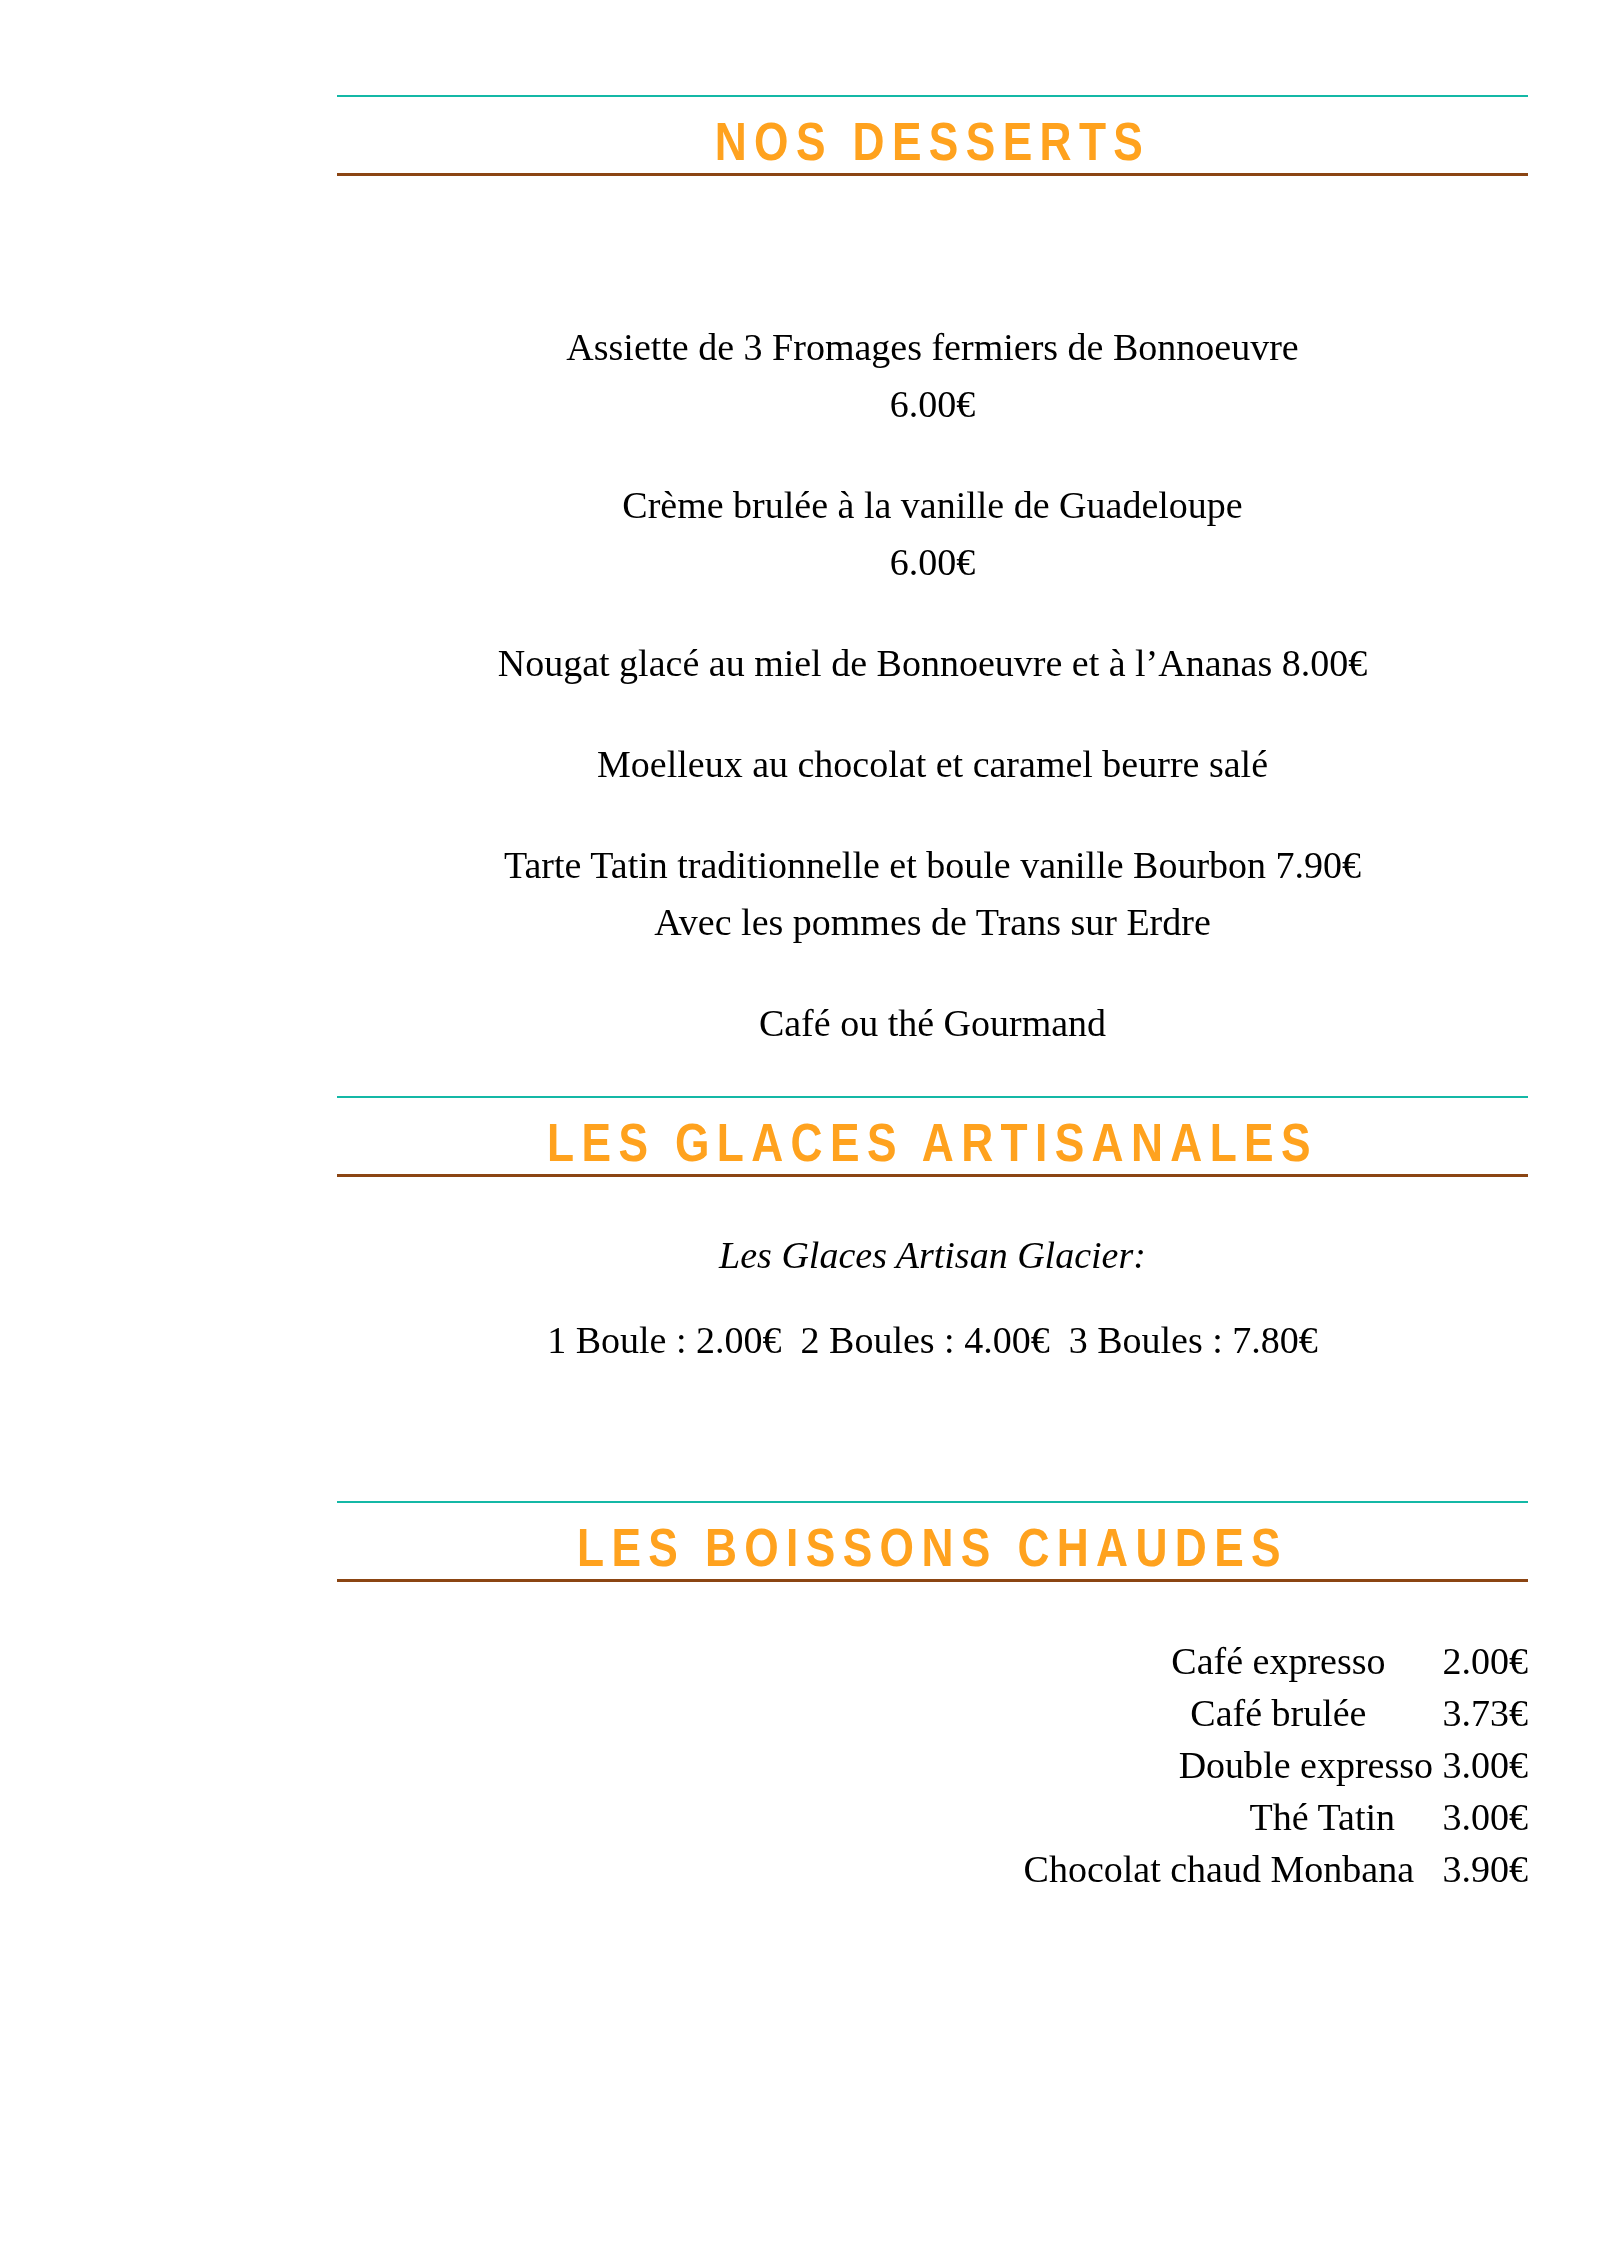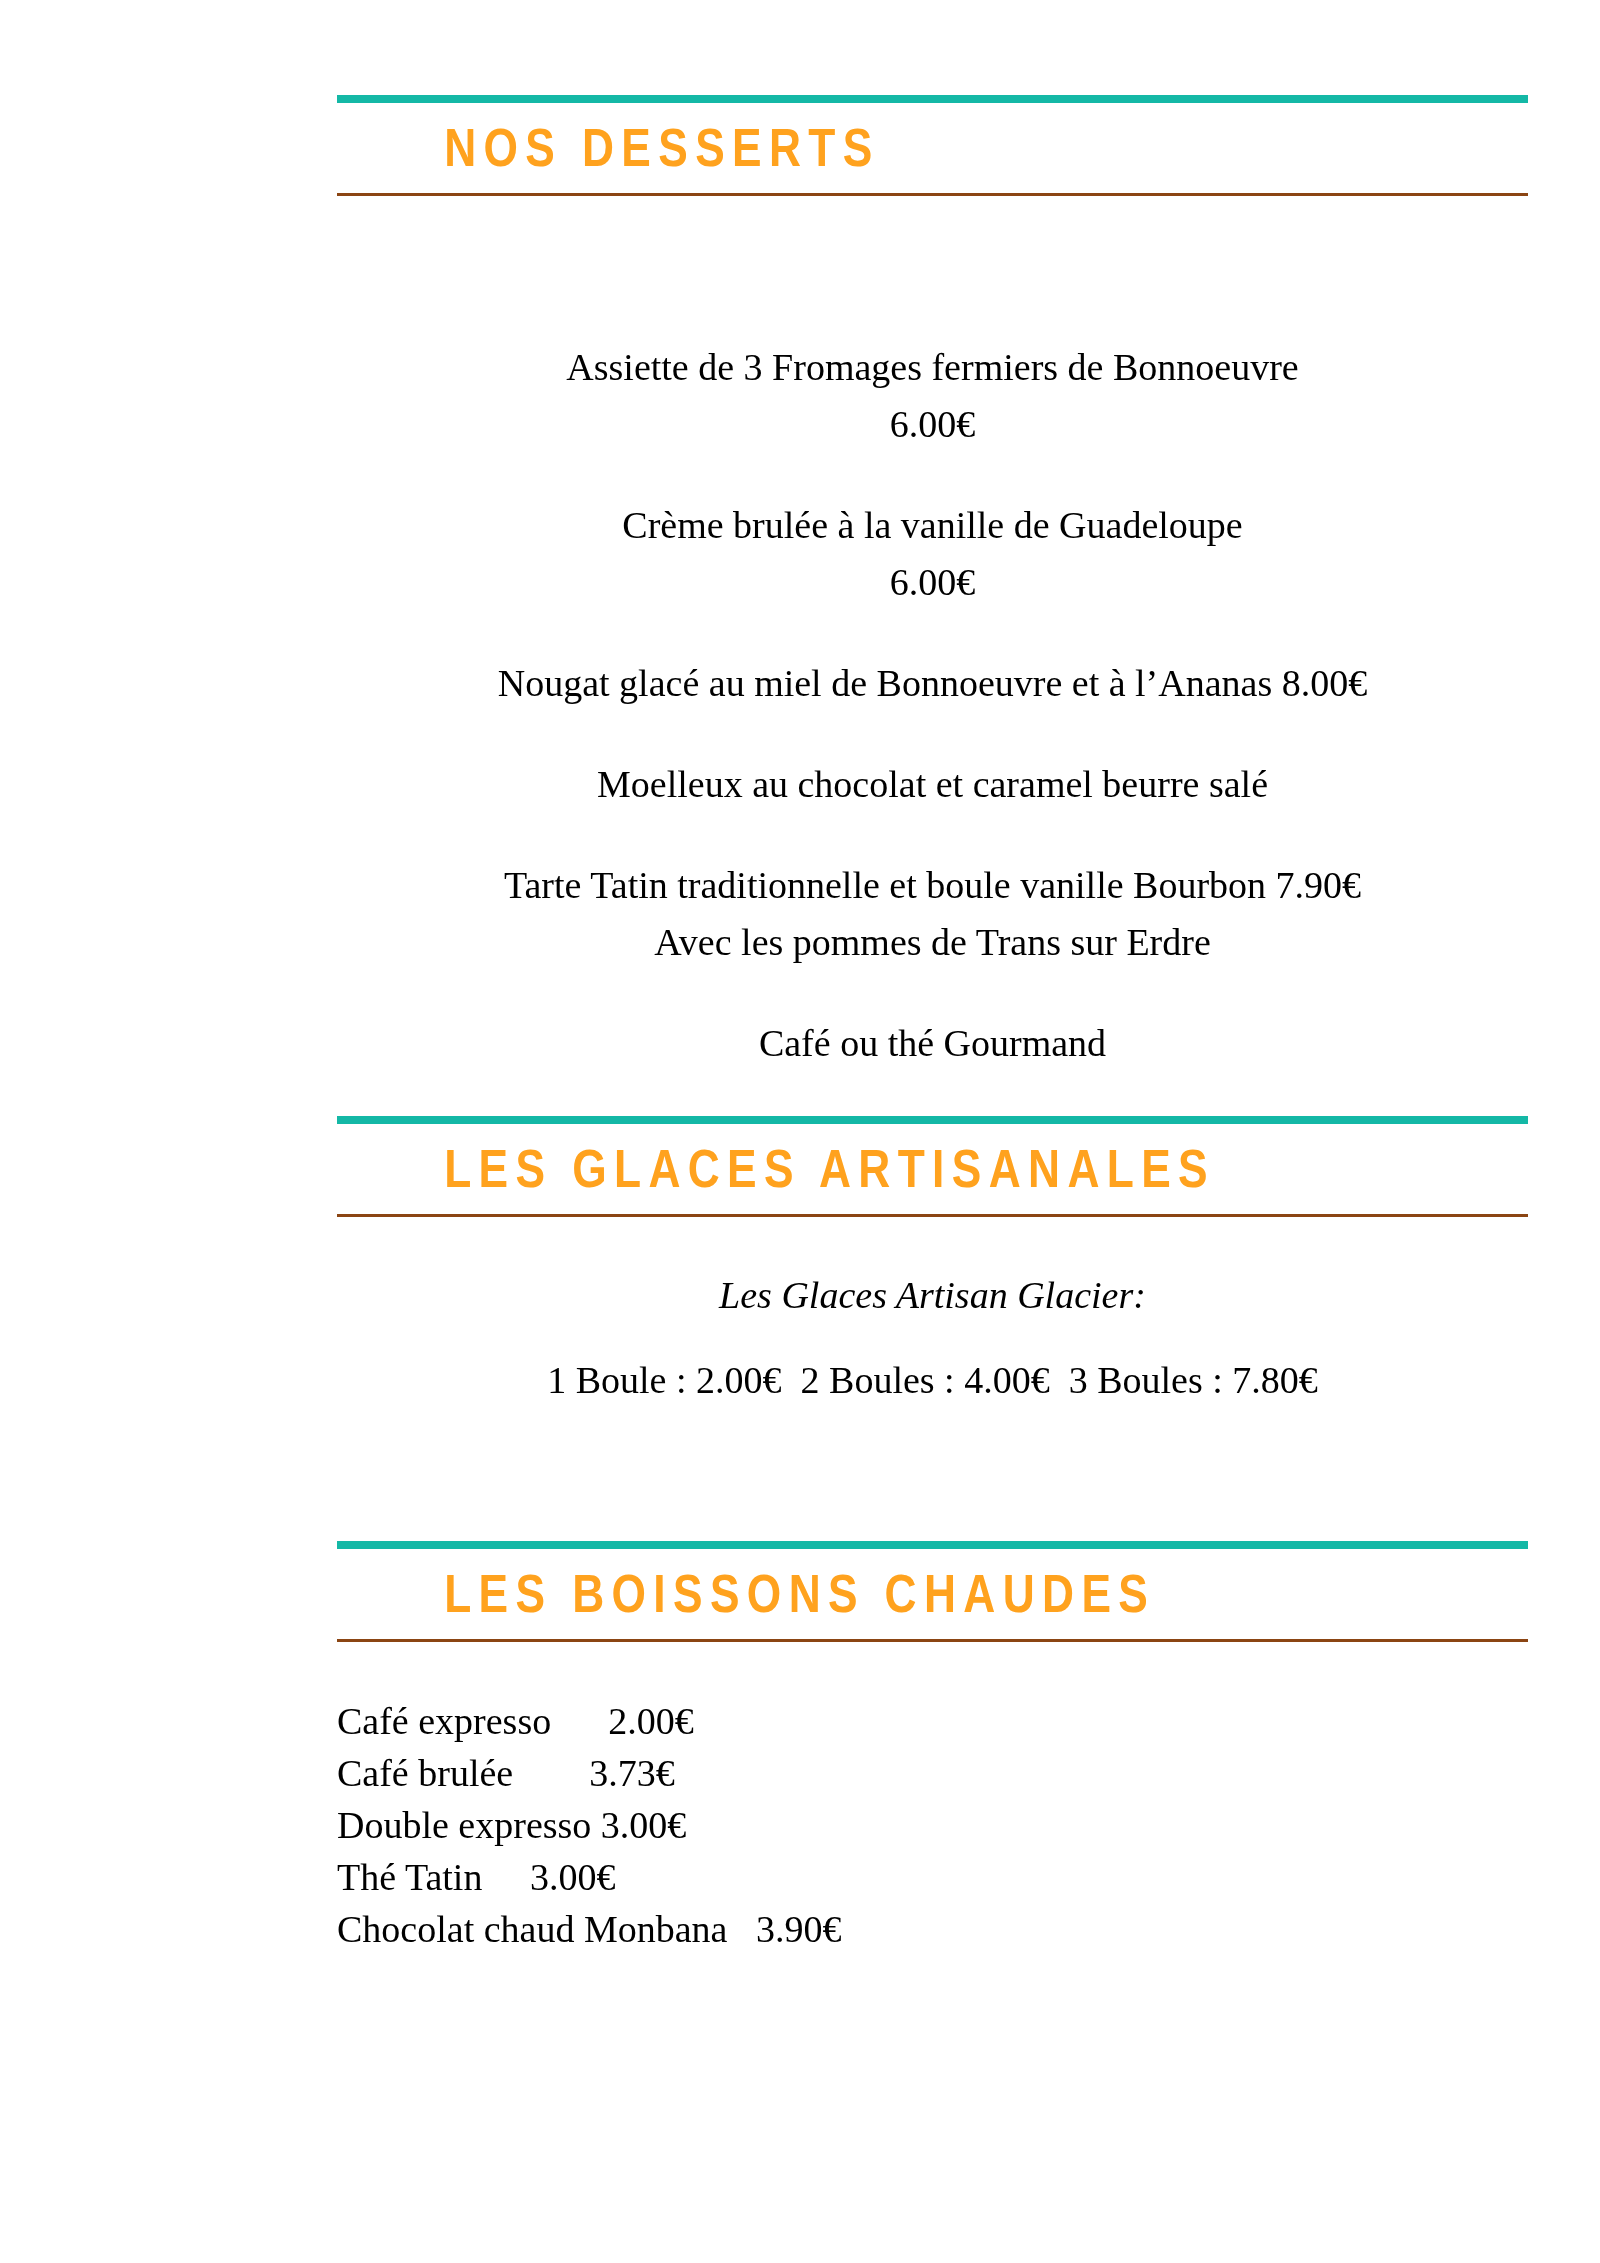--- a/index.html
+++ b/index.html
@@ -15,23 +15,24 @@
     overflow: hidden;
     font-family: "Liberation Serif", serif;
     color: #000000;
   }
   .content {
     margin-left: 337px;
     width: 1191px;
   }
   
   .section-header {
-    border-top: 8px solid #14b8a6;
+    border-top: 2px solid #14b8a6;
     border-bottom: 3px solid #8B4513;
-    padding: 16px 0 18px 0;
+    padding: 16px 0 4px 0;
+    text-align: center;
   }
   .section-header.first { margin-top: 95px; }
   .section-title {
     margin: 0;
     font-family: "Liberation Sans", sans-serif;
     font-weight: 700;
     font-size: 54px;
     line-height: 56px;
     letter-spacing: 9px;
     color: #FFA21E;
@@ -54,21 +55,21 @@
     text-align: center;
   }
   .glaces-intro { margin-top: 50px; font-style: italic; }
   .glaces-pricing { margin-top: 28px; }
   
   .boissons-header { margin-top: 132px; }
   .drinks-list {
     margin-top: 53px;
     font-size: 38px;
     line-height: 52px;
-    text-align: left;
+    text-align: right;
   }
   .pre { white-space: pre-wrap; }
   .line { white-space: pre-wrap; }
 </style>
 </head>
 <body>
 
 <div class="page">
   <div class="content">
 

